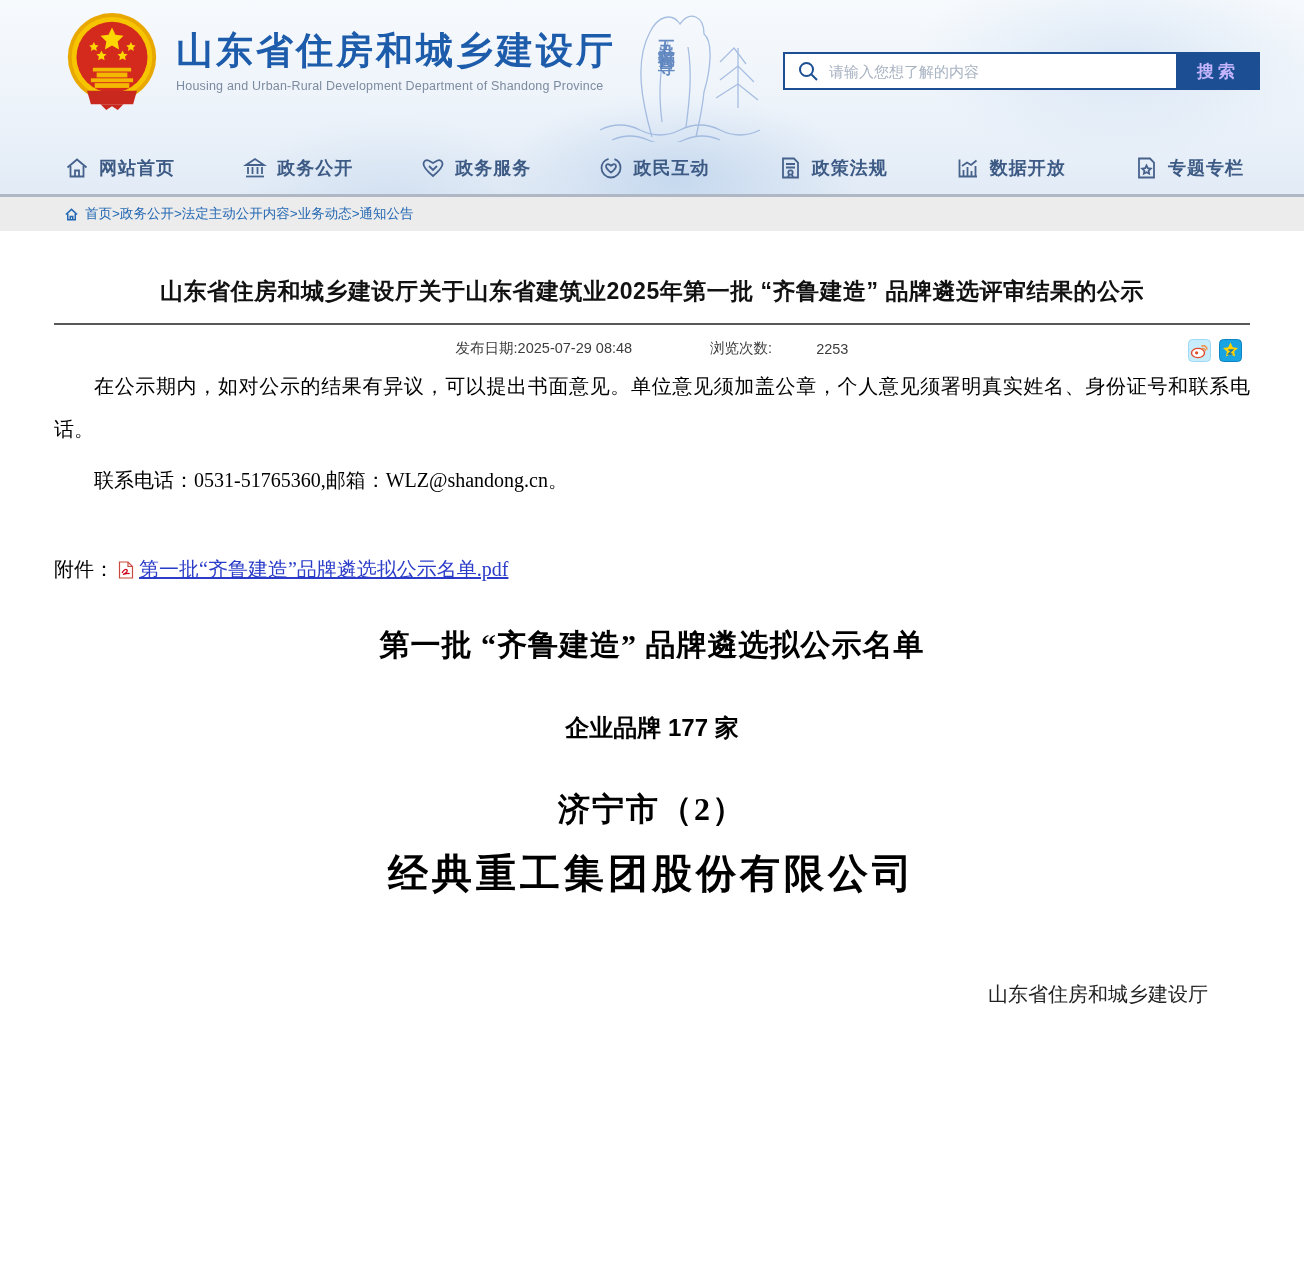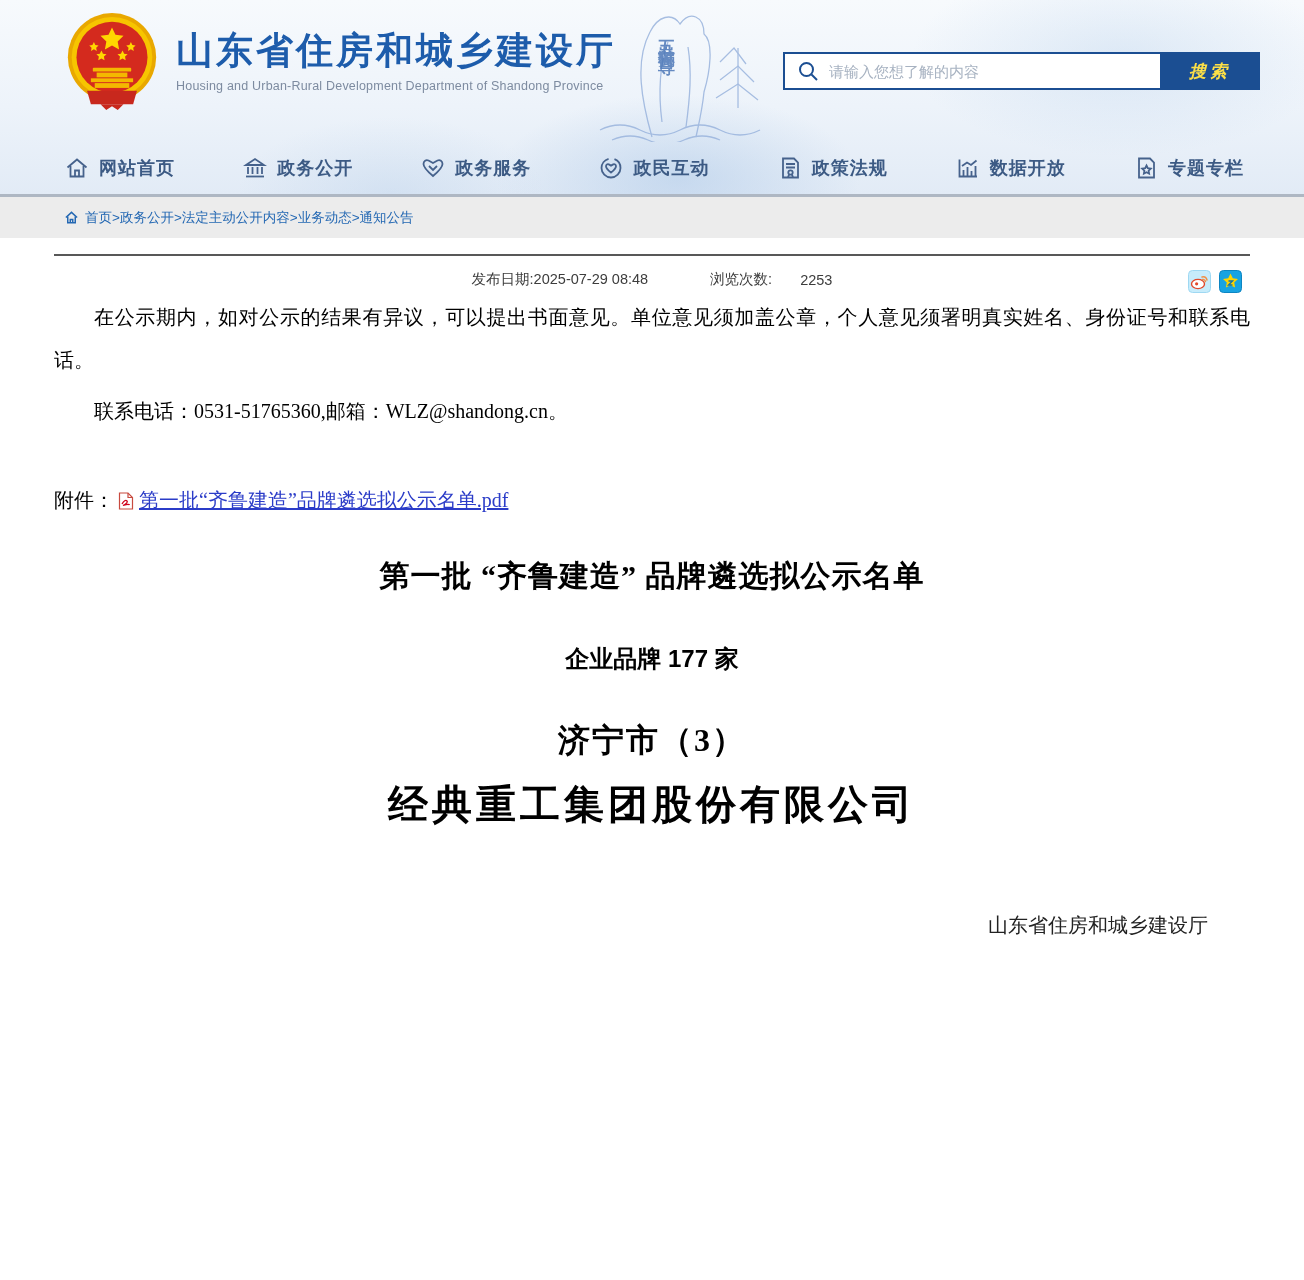--- a/index.html
+++ b/index.html
@@ -27,42 +27,42 @@
   .seal-text{ position:absolute; left:655px; top:26px; writing-mode:vertical-rl;
               font-family:"Liberation Serif", serif; font-weight:bold; font-size:17px;
               color:#4d78b8; letter-spacing:6px; opacity:.85; }
 
   .search-wrap{ position:absolute; left:783px; top:52px; width:477px; height:38px; display:flex; }
   .search-box{ flex:1; display:flex; align-items:center; background:#fff;
                border:2px solid #1b4e92; border-right:none; }
   .search-box svg{ margin:0 10px 0 12px; }
   .search-input{ flex:1; border:none; outline:none; font-size:15px; color:#333; background:transparent; }
   .search-input::placeholder{ color:#a7b2c1; }
-  .search-btn{ width:100px; background:#1b4e92; color:#fde047; font-size:17px; font-weight:bold;
-               border:none; letter-spacing:4px; cursor:pointer;font-style:italic; }
+  .search-btn{ width:84px; background:#1b4e92; color:#c4b5fd; font-size:17px; font-weight:bold;
+               border:none; letter-spacing:4px; cursor:pointer; }
 
   
   .main-nav{ position:absolute; left:64px; right:60px; bottom:0; height:52px;
              display:flex; justify-content:space-between; align-items:center; }
   .nav-item{ display:flex; align-items:center; cursor:pointer; }
   .nav-item svg{ margin-right:9px; }
   .nav-label{ font-size:18px; font-weight:bold; color:#3c5a84; letter-spacing:1px; }
 
   
-  .breadcrumb-bar{ width:1304px; height:41px; background:#ececec; display:flex; align-items:center; }
+  .breadcrumb-bar{ width:1304px; height:34px; background:#ececec; display:flex; align-items:center; }
   .breadcrumb{ margin-left:64px; display:flex; align-items:center; font-size:13.5px; color:#2468b3; cursor:pointer; }
   .breadcrumb svg{ margin-right:6px; }
 
   
   .article{ width:1196px; margin:0 auto; position:relative; }
   .article-title{ margin-top:45px; text-align:center; font-size:23px; font-weight:bold;
                   color:#111; letter-spacing:.5px; }
   .title-rule{ margin-top:16px; height:2px; background:#585858; }
   .meta-row{ position:relative; margin-top:14px; height:26px; }
-  .meta-center{ display:flex; justify-content:center; align-items:center; font-size:14.5px; color:#3d3d3d; }
+  .meta-center{ display:flex; justify-content:center; align-items:center; font-size:14.5px; color:#3d3d3d;gap:16px; }
   .meta-date{ margin-right:62px; }
   .meta-views-label{ margin-right:28px; }
   .share-icons{ position:absolute; right:8px; top:0; display:flex; }
   .share-icons svg{ margin-left:8px; cursor:pointer; }
 
   .body-text{ font-family:"Liberation Serif","DejaVu Serif",serif; color:#000; }
   .body-text p{ font-size:20px; line-height:43px; text-indent:2em; text-align:justify; }
   .p-first{ margin-top:52px; }
   .p-contact{ margin-top:8px; }
 
@@ -199,20 +199,21 @@
     <svg width="15" height="15" viewBox="0 0 16 16" fill="none" stroke="#2468b3" stroke-width="1.6">
       <path d="M2 8 L8 2.5 L14 8"></path>
         <path d="M4 7 V13.5 H12 V7"></path>
         <path d="M6.7 13.5 V10 H9.3 V13.5"></path>
     </svg>
     <span>首页&gt;政务公开&gt;法定主动公开内容&gt;业务动态&gt;通知公告</span>
   </div>
 </div>
 
 <main class="article">
+  <h1 class="article-title">山东省住房和城乡建设厅关于山东省建筑业2025年第一批 “齐鲁建造” 品牌遴选评审结果的公示</h1>
   <div class="title-rule"></div>
 
   <div class="meta-row">
     <div class="meta-center">
       <span class="meta-date">发布日期:2025-07-29 08:48</span>
       <span class="meta-views-label">浏览次数:</span>
       <span class="meta-views-value">2253</span>
     </div>
     <div class="share-icons">
       <svg width="23" height="23" viewBox="0 0 23 23">
@@ -240,21 +241,21 @@
       <path d="M1.5 1 H10 L14.5 5.5 V17 H1.5 Z" fill="#fff" stroke="#c84a3f" stroke-width="1.2"></path>
       <path d="M10 1 V5.5 H14.5" fill="none" stroke="#c84a3f" stroke-width="1.2"></path>
       <path d="M4 12 q3 -5 5 -3 q1.5 1.5 -4 4.5 q6 -2 6.5 -.5" fill="none" stroke="#d0021b" stroke-width="1.3"></path>
     </svg>
     <a class="attachment-link">第一批“齐鲁建造”品牌遴选拟公示名单.pdf</a>
   </div>
 
   <section class="doc">
     <div class="doc-title">第一批 “齐鲁建造” 品牌遴选拟公示名单</div>
     <div class="doc-subtitle">企业品牌 177 家</div>
-    <div class="doc-city">济宁市（3）</div>
+    <div class="doc-city">济宁市（2）</div>
     <div class="doc-company">经典重工集团股份有限公司</div>
 
     <div class="signature-block">
       <div>山东省住房和城乡建设厅</div>
 
     </div>
   </section>
 </main>
 
 </body></html>

